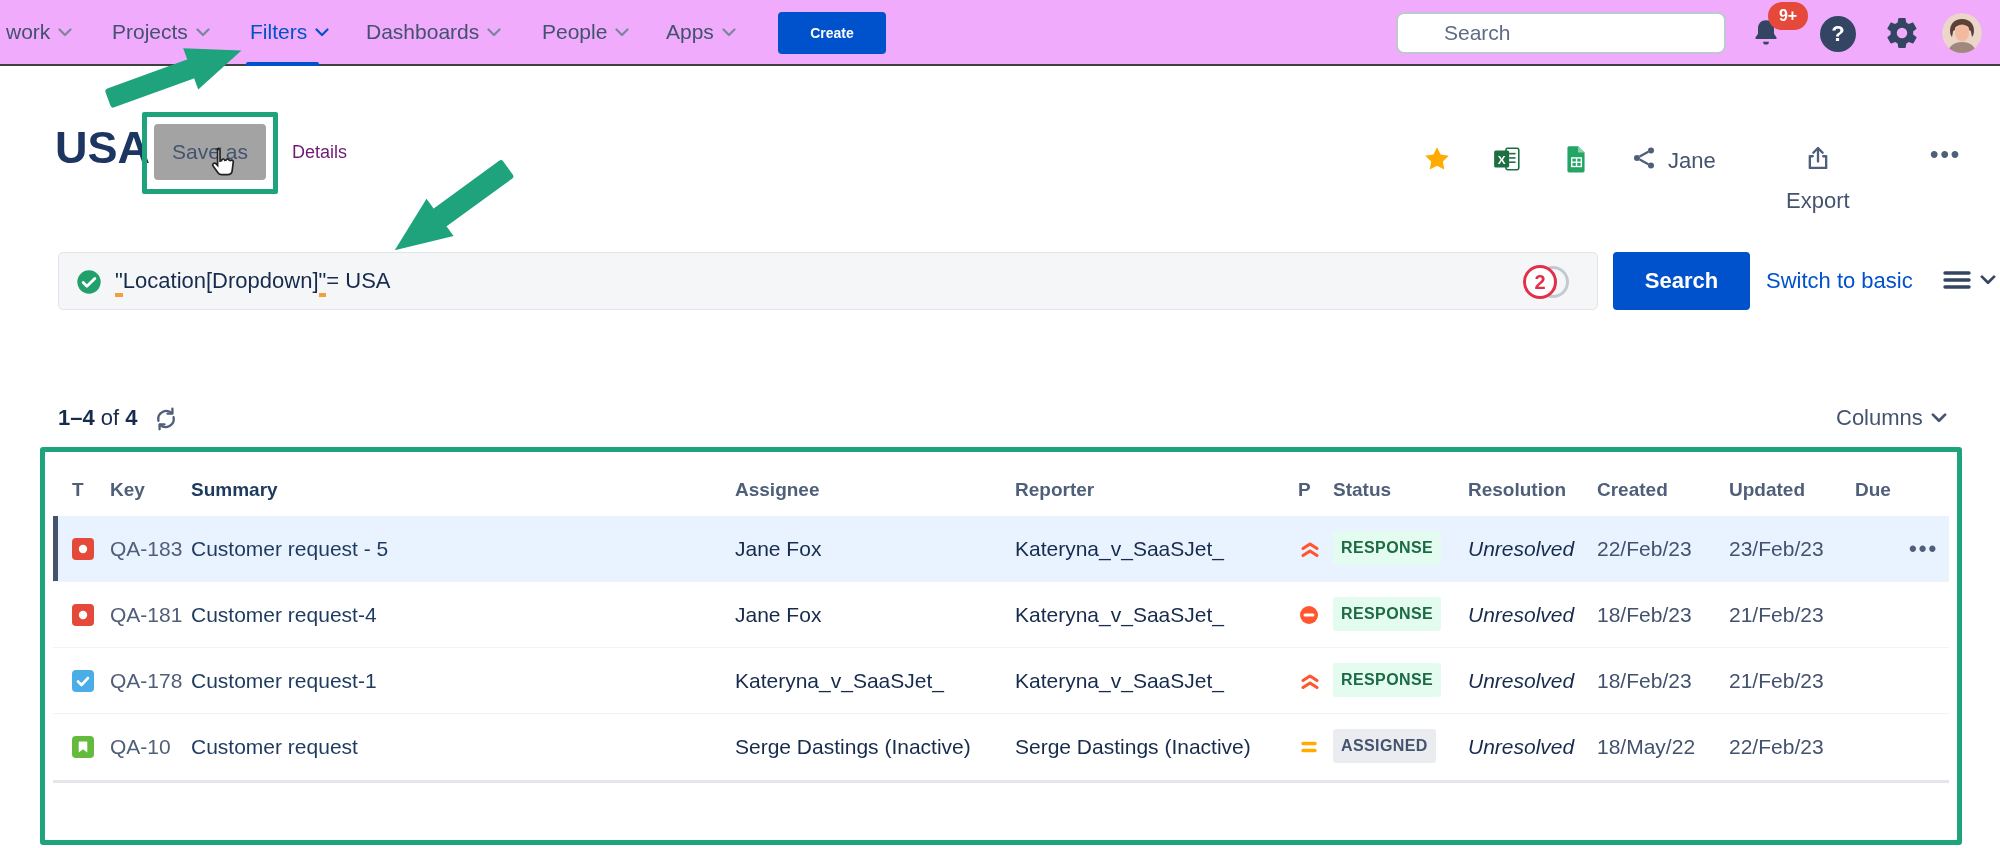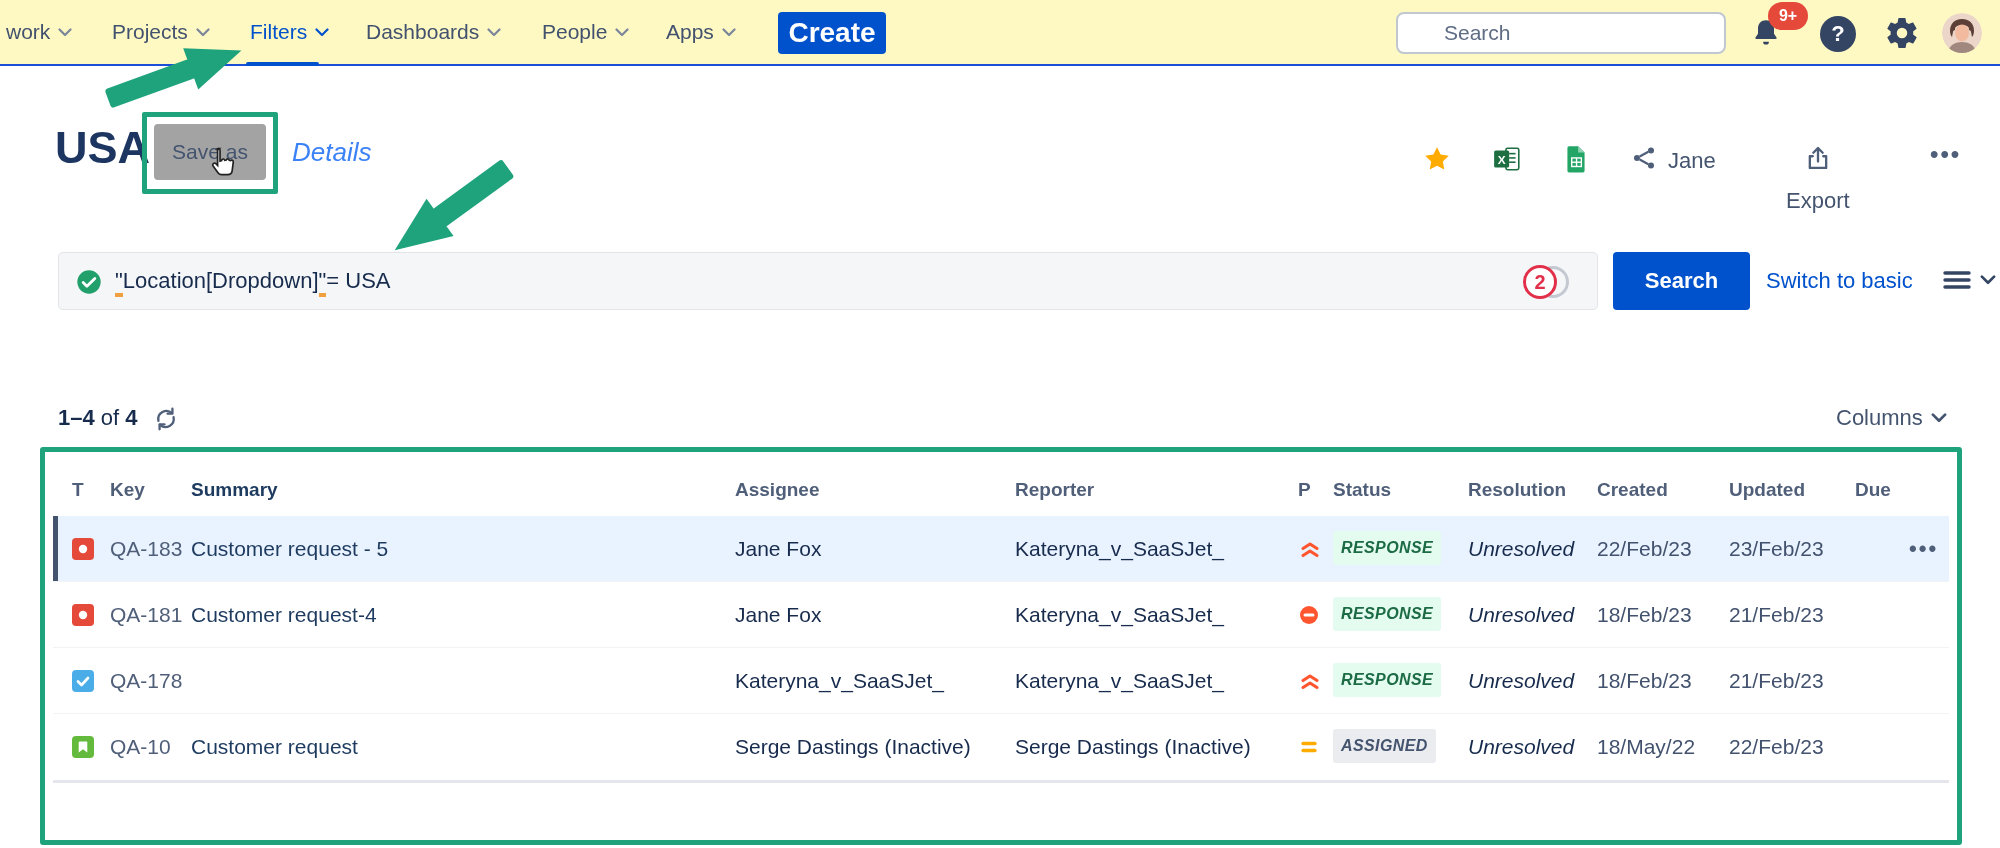--- a/index.html
+++ b/index.html
@@ -1,44 +1,44 @@
 <!DOCTYPE html>
 <html><head>
 <meta charset="utf-8">
 <style>
   * { box-sizing: border-box; margin: 0; padding: 0; }
   body { background: #fff; font-family: "Liberation Sans", sans-serif; }
   .page { position: relative; width: 2000px; height: 848px; background: #fff; overflow: hidden; color: #172B4D; }
 
   
-  .navbar { position: absolute; left: 0; top: 0; width: 2000px; height: 66px; background: #fef9c3; border-bottom: 2px solid #1d4ed8; z-index: 5; }
+  .navbar { position: absolute; left: 0; top: 0; width: 2000px; height: 66px; background: #f0abfc; border-bottom: 2px solid #404040; z-index: 5; }
   .nav-item { position: absolute; top: 0; height: 64px; display: flex; align-items: center; gap: 8px; font-size: 21px; font-weight: 500; color: #42526E; cursor: pointer; }
   .nav-item .chev { color: #7A869A; display: flex; }
   .nav-item.active { color: #0052CC; }
   .nav-item.active .chev { color: #0052CC; }
   .nav-item.active::after { content: ''; position: absolute; left: -4px; right: 10px; bottom: -2px; height: 4px; background: #0052CC; border-radius: 2px 2px 0 0; }
   .nav-work { left: 6px; } .nav-projects { left: 112px; } .nav-filters { left: 250px; }
   .nav-dashboards { left: 366px; } .nav-people { left: 542px; justify-content: flex-end; } .nav-apps { left: 666px; }
-  .create-btn { position: absolute; left: 778px; top: 12px; width: 108px; height: 42px; background: #0052CC; color: #fff; border: none; border-radius: 4px; font-size: 28px; font-weight: 700; font-family: inherit; cursor: pointer; }
+  .create-btn { position: absolute; left: 778px; top: 12px; width: 108px; height: 42px; background: #0052CC; color: #fff; border: none; border-radius: 4px; font-size: 14px; font-weight: 700; font-family: inherit; cursor: pointer; }
   .nav-search { position: absolute; left: 1396px; top: 12px; width: 330px; height: 42px; border: 2px solid #C1C7D0; border-radius: 8px; padding: 0 12px 0 46px; font-size: 21px; color: #344563; font-family: inherit; outline: none; background: #fff; }
   .nav-search::placeholder { color: #5E6C84; }
   .nav-search-icon { position: absolute; left: 1408px; top: 21px; }
   .nav-icon { position: absolute; cursor: pointer; }
   .bell { left: 1750px; top: 17px; }
   .notif-badge { position: absolute; left: 1768px; top: 2px; min-width: 40px; height: 28px; background: #E5493A; color: #fff; border-radius: 14px; font-size: 16px; font-weight: 700; text-align: center; line-height: 28px; padding: 0 8px; z-index: 6; }
   .help-circle { left: 1820px; top: 16px; width: 36px; height: 36px; background: #344563; border-radius: 50%; color: #fff; font-size: 22px; font-weight: 700; text-align: center; line-height: 36px; }
   .gear { left: 1884px; top: 15px; }
   .avatar { left: 1942px; top: 13px; width: 40px; height: 40px; border-radius: 50%; overflow: hidden; }
 
   
   .page-title { position: absolute; left: 55px; top: 120px; height: 56px; line-height: 56px; font-size: 45px; font-weight: 700; color: #1C3661; }
   .saveas-annotation { position: absolute; left: 142px; top: 112px; width: 136px; height: 82px; border: 5px solid #1FA37C; border-radius: 2px; z-index: 40; pointer-events: none; }
   .saveas-btn { position: absolute; left: 154px; top: 124px; width: 112px; height: 56px; background: #a3a3a3; border: none; border-radius: 4px; font-size: 21px; color: #44546F; font-family: inherit; cursor: pointer; }
   .cursor-hand { position: absolute; left: 206px; top: 146px; z-index: 45; pointer-events: none; }
-  .details-link { position: absolute; left: 292px; top: 124px; height: 56px; line-height: 56px; font-size: 26px; color: #3b82f6; text-decoration: none; cursor: pointer; font-style: italic; }
+  .details-link { position: absolute; left: 292px; top: 124px; height: 56px; line-height: 56px; font-size: 18px; color: #701a75; text-decoration: none; cursor: pointer; }
   .hdr-action { position: absolute; top: 144px; cursor: pointer; display: flex; align-items: center; gap: 10px; font-size: 22px; color: #44546F; }
   .act-star { left: 1422px; } .act-excel { left: 1492px; } .act-sheets { left: 1562px; }
   .act-share { left: 1630px; } .act-export { left: 1786px; flex-direction: column; }
   .act-more { left: 1930px; top: 140px; font-size: 24px; font-weight: 700; color: #505F79; letter-spacing: 2px; }
 
   
   .jql-bar { position: absolute; left: 58px; top: 252px; width: 1540px; height: 58px; background: #F5F6F8; border: 1px solid #E2E4E9; border-radius: 5px; cursor: text; }
   .jql-check { position: absolute; left: 16px; top: 15px; }
   .jql-text { position: absolute; left: 56px; top: 0; height: 56px; line-height: 56px; font-size: 22px; color: #172B4D; white-space: pre; }
   .jql-text .quote { border-bottom: 4px solid #F0A03C; }
@@ -66,21 +66,21 @@
   .cell { position: absolute; top: 0; height: 66px; line-height: 66px; font-size: 21px; white-space: nowrap; color: #172B4D; }
   .cell.icon-cell { top: 22px; height: 22px; line-height: 0; }
   .col-t { left: 19px; } .col-key { left: 57px; color: #505F79; text-decoration: none; }
   .col-summary { left: 138px; color: #1D3A5F; text-decoration: none; }
   .col-assignee { left: 682px; } .col-reporter { left: 962px; }
   .col-p { left: 1245px; } .col-status { left: 1260px; margin-left: 20px; }
   .col-resolution { left: 1415px; font-style: italic; }
   .col-created { left: 1544px; color: #42526E; } .col-updated { left: 1676px; color: #42526E; }
   .col-due { left: 1802px; }
   .col-actions { left: 1856px; font-size: 22px; font-weight: 700; letter-spacing: 2px; color: #505F79; cursor: pointer; }
-  .status-pill { display: inline-block; vertical-align: middle; margin-top: -4px; padding: 8px 8px; border-radius: 3px; font-size: 16px; font-weight: 700; letter-spacing: .4px; line-height: 18px; font-style: italic; }
+  .status-pill { display: inline-block; vertical-align: middle; margin-top: -4px; padding: 8px 8px; border-radius: 3px; font-size: 16px; font-weight: 700; letter-spacing: .4px; line-height: 18px; }
   .status-pill.green { background: #E3FCEF; color: #1C6B45; }
   .status-pill.gray { background: #EBECF0; color: #44546F; }
 
   
   .annotations { position: absolute; left: 0; top: 0; z-index: 50; pointer-events: none; }
 </style>
 </head>
 <body>
 
 <div class="page">
@@ -317,20 +317,21 @@
             <span class="cell col-created">18/Feb/23</span>
             <span class="cell col-updated">21/Feb/23</span>
             <span class="cell col-due"></span>
           </div>
           <div class="row">
             <span class="cell icon-cell col-t"><svg width="22" height="22" viewBox="0 0 22 22">
                 <rect width="22" height="22" rx="4" fill="#4BADE8"></rect>
                 <path d="M6 11.5l3.5 3.5L16 8" fill="none" stroke="#fff" stroke-width="2.6" stroke-linecap="round" stroke-linejoin="round"></path>
               </svg></span>
             <a class="cell col-key">QA-178</a>
+            <a class="cell col-summary">Customer request-1</a>
             <span class="cell col-assignee">Kateryna_v_SaaSJet_</span>
             <span class="cell col-reporter">Kateryna_v_SaaSJet_</span>
             <span class="cell icon-cell col-p"><svg width="24" height="24" viewBox="0 0 24 24" fill="none" stroke="#FF5630" stroke-width="3.2" stroke-linecap="round" stroke-linejoin="round">
                 <path d="M5 10.5l7-4.5 7 4.5"></path>
                 <path d="M5 17.5l7-4.5 7 4.5"></path>
               </svg></span>
             <span class="cell col-status"><span class="status-pill green">RESPONSE</span></span>
             <span class="cell col-resolution">Unresolved</span>
             <span class="cell col-created">18/Feb/23</span>
             <span class="cell col-updated">21/Feb/23</span>

